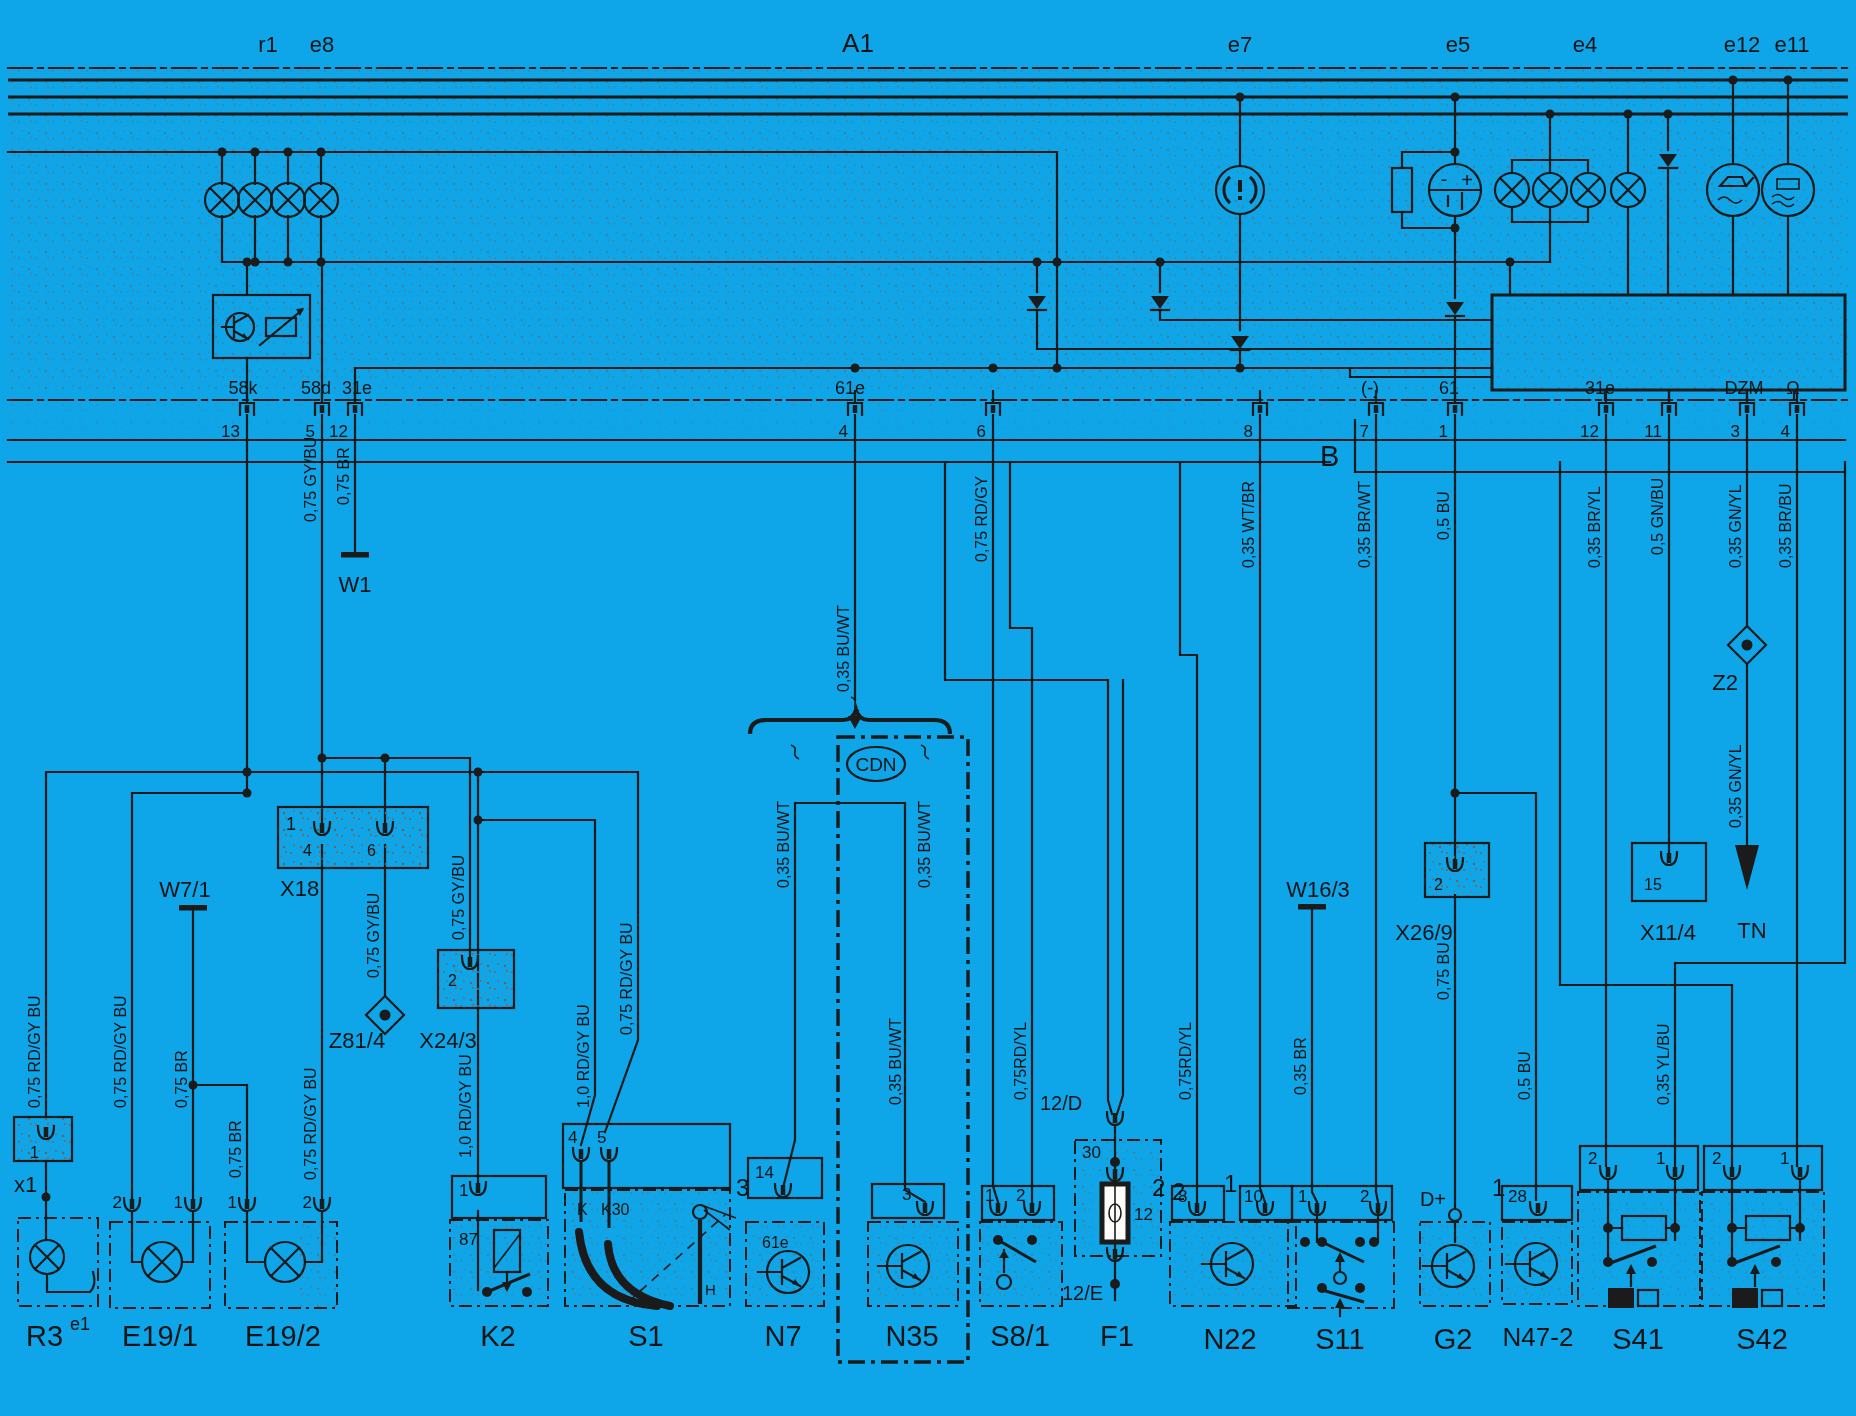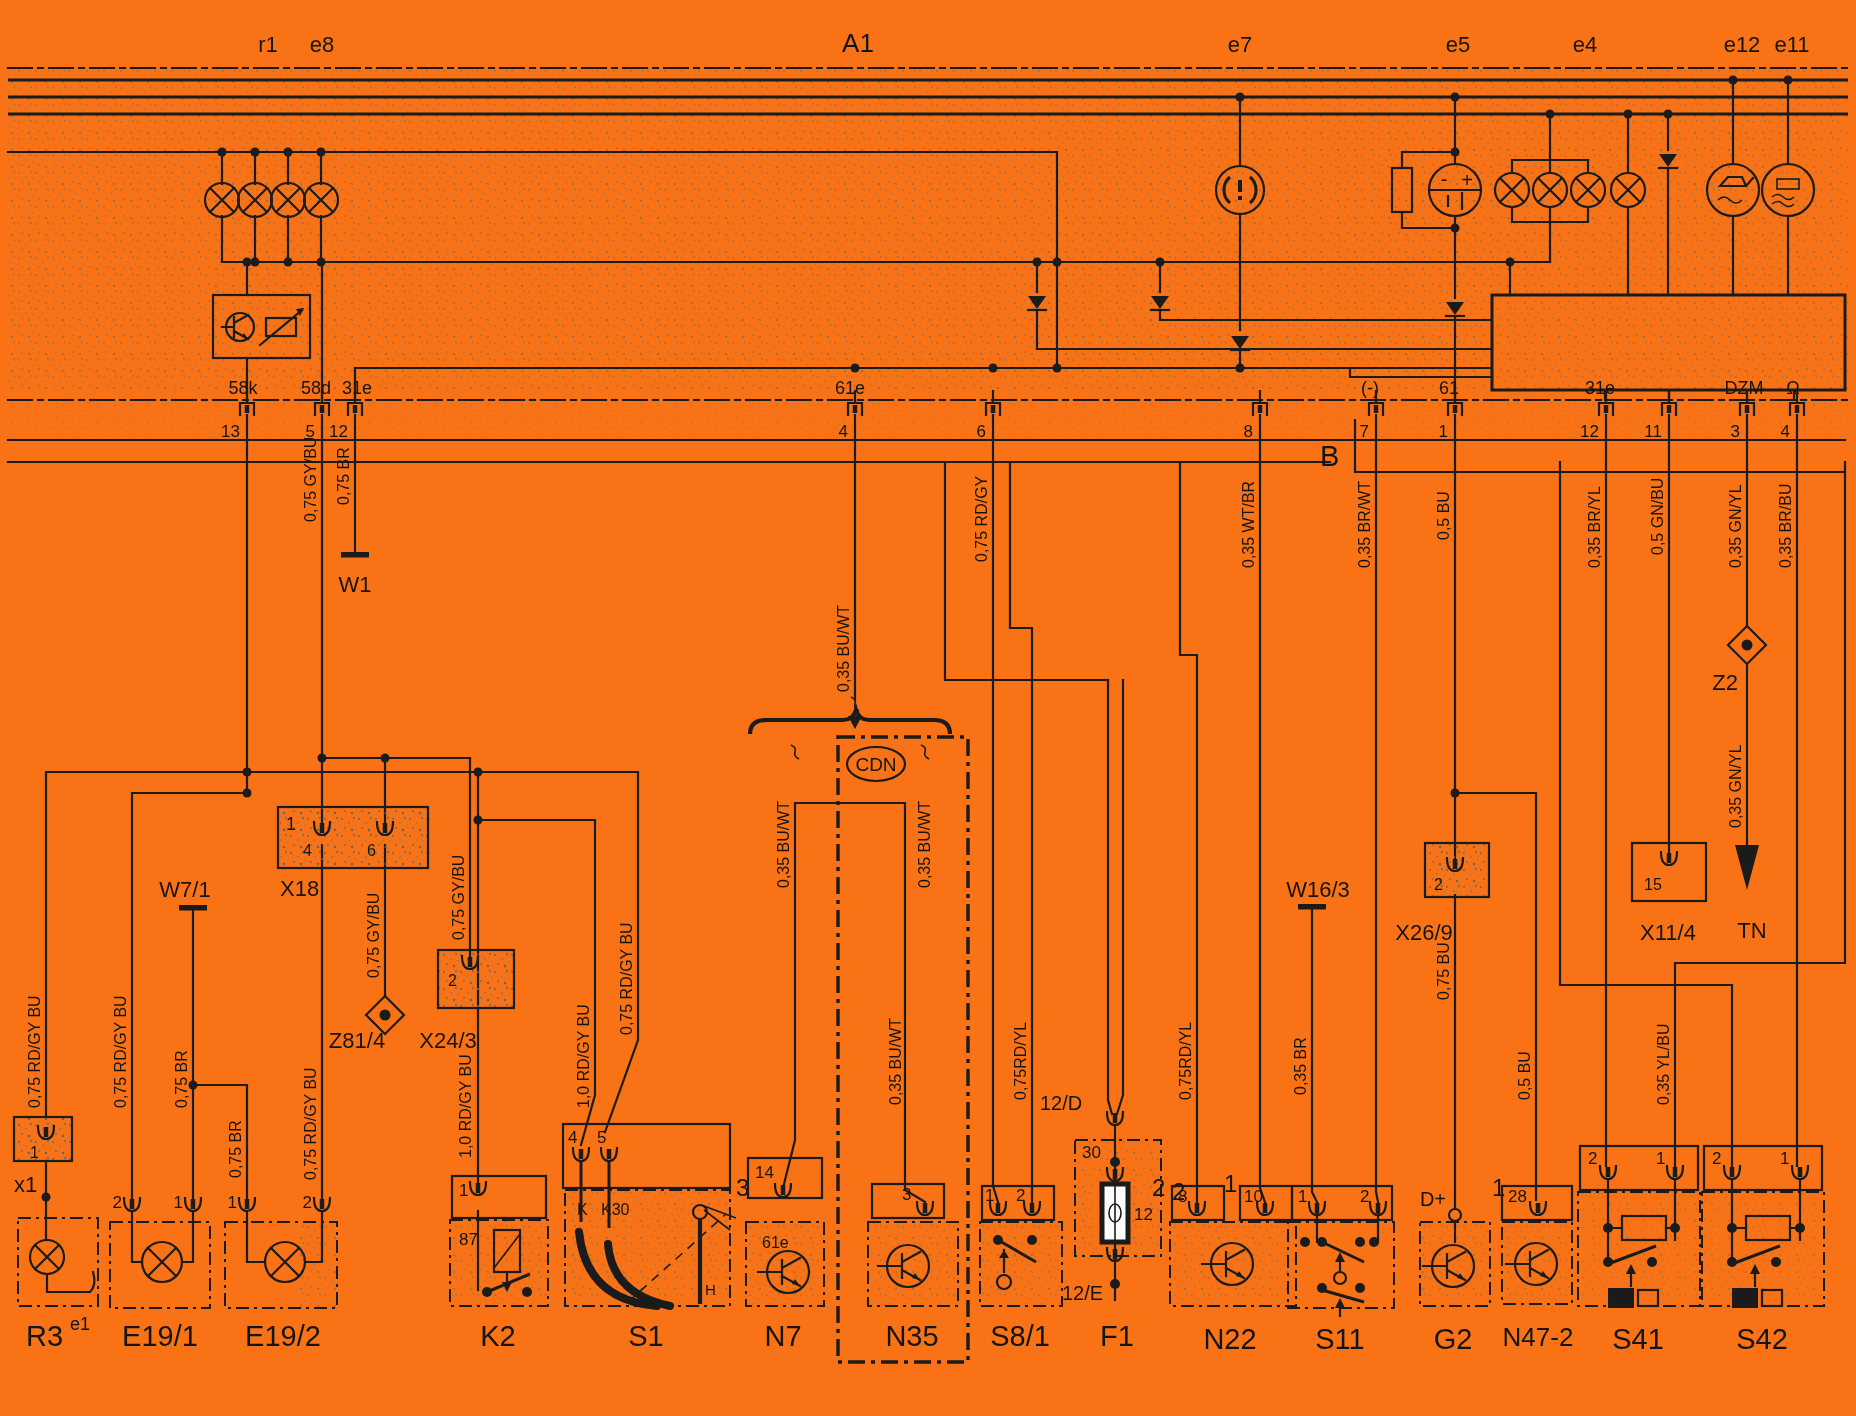--- a/index.html
+++ b/index.html
@@ -1,16 +1,16 @@
 <!DOCTYPE html>
 <html><head>
 <meta charset="utf-8">
 <style>
   html,body{margin:0;padding:0;background:#e8e8e4}
-  .page{width:1856px;height:1416px;background:#f97316;position:relative;margin:0 auto;overflow:hidden}
+  .page{width:1856px;height:1416px;background:#0ea5e9;position:relative;margin:0 auto;overflow:hidden}
   svg{display:block}
   text{fill:#141414;font-family:"Liberation Sans","DejaVu Sans",sans-serif}
   .w{fill:none;stroke:#1b1b1b;stroke-width:2.2;stroke-linecap:square}
   .w3{fill:none;stroke:#1b1b1b;stroke-width:3}
   .wt{fill:none;stroke:#1b1b1b;stroke-width:1.6}
   .wk{fill:none;stroke:#1b1b1b;stroke-width:4.2}
   .arc{fill:none;stroke:#1b1b1b;stroke-width:8;stroke-linecap:round}
   .dd{stroke-dasharray:24 6 5 6}
   .bx{fill:none;stroke:#1b1b1b;stroke-width:2;stroke-dasharray:13 5 3 5}
   .cdn{fill:none;stroke:#1b1b1b;stroke-width:3.4;stroke-dasharray:17 6 4 6}

